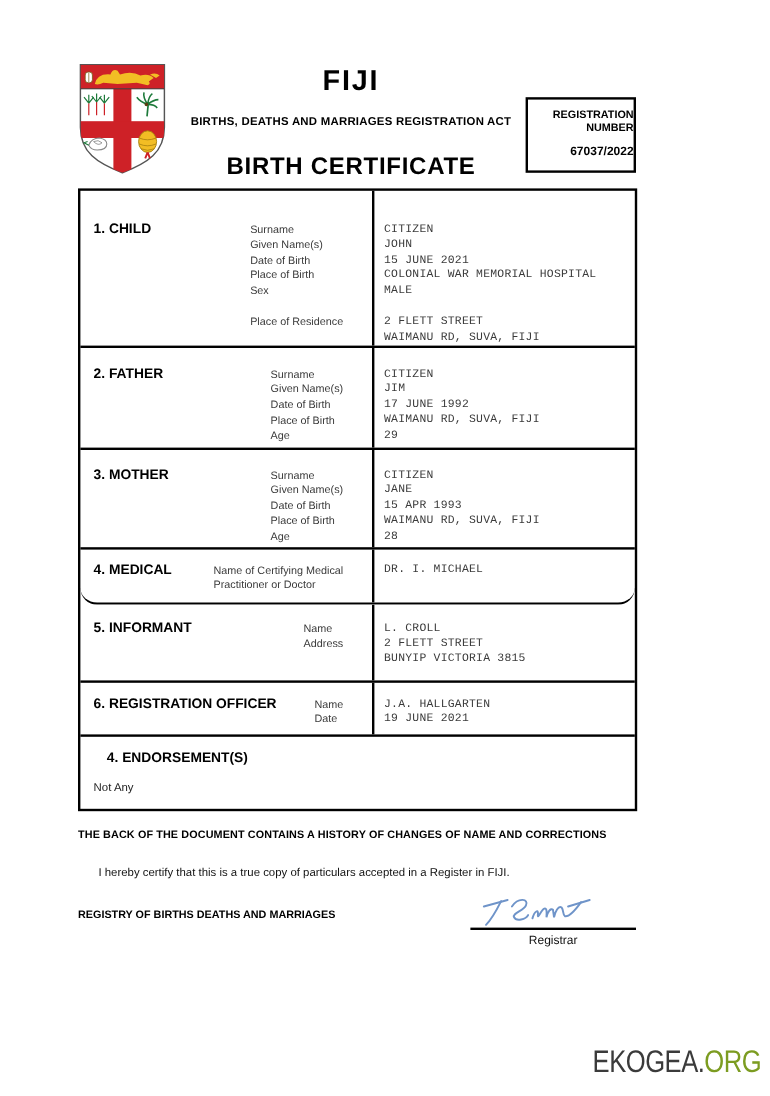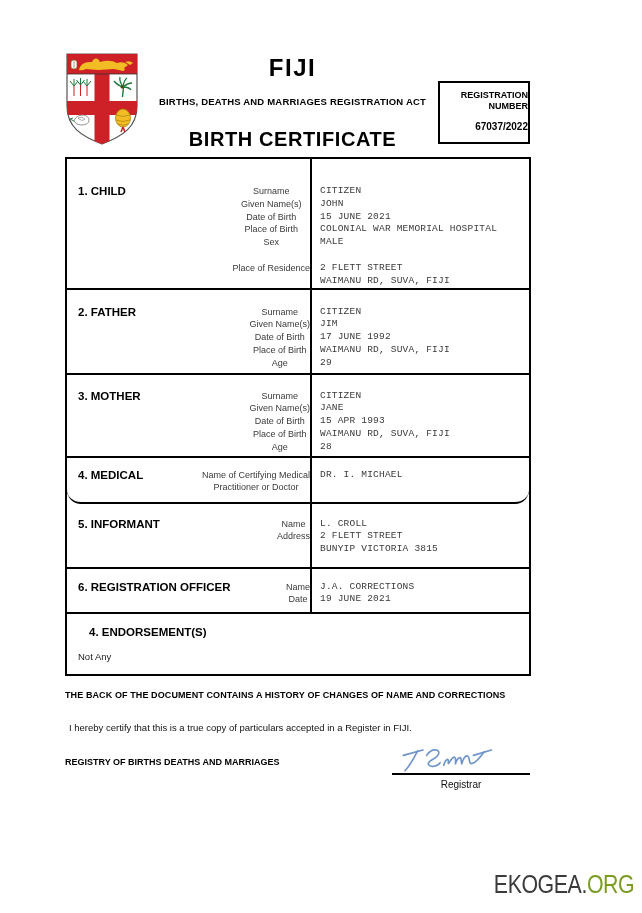--- a/index.html
+++ b/index.html
@@ -17,40 +17,40 @@
              border:2px solid #000; box-sizing:border-box; text-align:right; }
   .rb-label { margin-top:7px; font-size:9px; font-weight:bold; line-height:11px; }
   .rb-number { margin-top:9px; font-size:10px; font-weight:bold; }
 
   
   .cert { position:absolute; left:65px; top:157px; width:466px; border:2px solid #000; box-sizing:border-box; }
   .section { position:relative; display:flex; border-bottom:2px solid #000; box-sizing:border-box; }
   .section:last-child { border-bottom:none; }
   .left-col { width:243px; display:flex; box-sizing:border-box; align-items:flex-start; }
   .sec-title { flex:1; padding-left:11px; font-size:11.5px; font-weight:bold; white-space:nowrap; }
-  .labels { margin-left:auto; text-align:center; padding-right:0; }
+  .labels { margin-left:auto; text-align:left; padding-right:24px; }
   .lbl { font-size:9px; line-height:12.8px; color:#3a3a3a; white-space:pre-line; }
   .right-col { flex:1; border-left:2px solid #000; padding-left:8px; box-sizing:border-box; }
   .val { font-family:"Liberation Mono", monospace; font-size:9.5px; line-height:12.8px;
          color:#3a3a3a; white-space:pre-line; letter-spacing:0.2px; }
   .gap { margin-top:13px; }
 
   .sec0 { min-height:129px; } .sec0 .sec-title, .sec0 .labels, .sec0 .right-col { padding-top:26px; }
   .sec1 { min-height:85px; }  .sec1 .sec-title, .sec1 .labels, .sec1 .right-col { padding-top:16px; }
   .sec2 { min-height:83px; }  .sec2 .sec-title, .sec2 .labels, .sec2 .right-col { padding-top:15px; }
   .sec3 { min-height:46px;border-radius:14px; }  .sec3 .sec-title, .sec3 .labels, .sec3 .right-col { padding-top:11px; }
   .sec4 { min-height:65px; }  .sec4 .sec-title, .sec4 .labels, .sec4 .right-col { padding-top:14px; }
   .sec5 { min-height:45px; }  .sec5 .sec-title, .sec5 .labels, .sec5 .right-col { padding-top:12px; }
   .sec6 { min-height:56px; }
   .endorse-inner { padding:12px 11px; }
   .note { margin-top:13px; font-size:9.5px; color:#222; }
 
   
   .back-note { position:absolute; left:65px; top:690px; font-size:9px; font-weight:bold; letter-spacing:0.1px; }
-  .certify { position:absolute; left:69px; top:722px; font-size:9.5px; color:#111; }
+  .certify { position:absolute; left:82px; top:722px; font-size:9.5px; color:#111; }
   .registry { position:absolute; left:65px; top:757px; font-size:9px; font-weight:bold; }
   .signature { position:absolute; left:396px; top:743px; }
   .sig-line { position:absolute; left:392px; top:773px; width:138px; border-top:2px solid #000; }
   .sig-label { position:absolute; left:392px; top:779px; width:138px; text-align:center; font-size:10px; color:#111; }
 
   .brand { position:absolute; right:8px; top:869px; font-size:26px; letter-spacing:-0.5px;
            color:#3b3b3b; transform:scaleX(0.82); transform-origin:100% 50%; white-space:nowrap; }
 </style>
 </head>
 <body>
@@ -212,21 +212,21 @@
 
     <div class="section sec5">
       <div class="left-col">
         <div class="sec-title">6. REGISTRATION OFFICER</div>
         <div class="labels">
             <div class="lbl">Name</div>
             <div class="lbl">Date</div>
           </div>
       </div>
       <div class="right-col values">
-          <div class="val">J.A. CORRECTIONS</div>
+          <div class="val">J.A. HALLGARTEN</div>
           <div class="val">19 JUNE 2021</div>
         </div>
     </div>
 
     <div class="section sec6">
       <div class="endorse-inner">
         <div class="sec-title">4. ENDORSEMENT(S)</div>
         <div class="note">Not Any</div>
       </div>
     </div>

